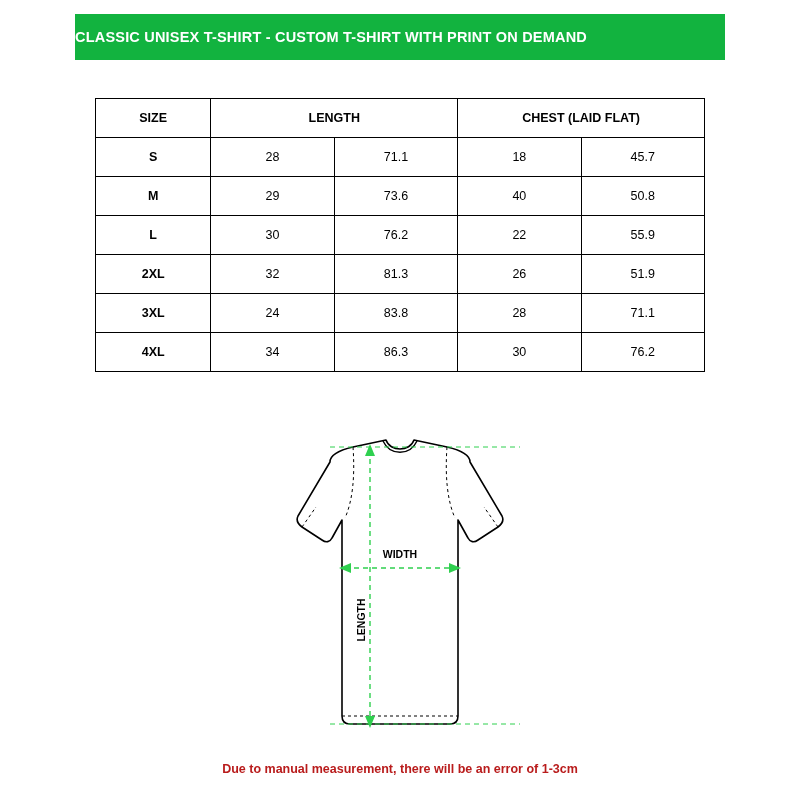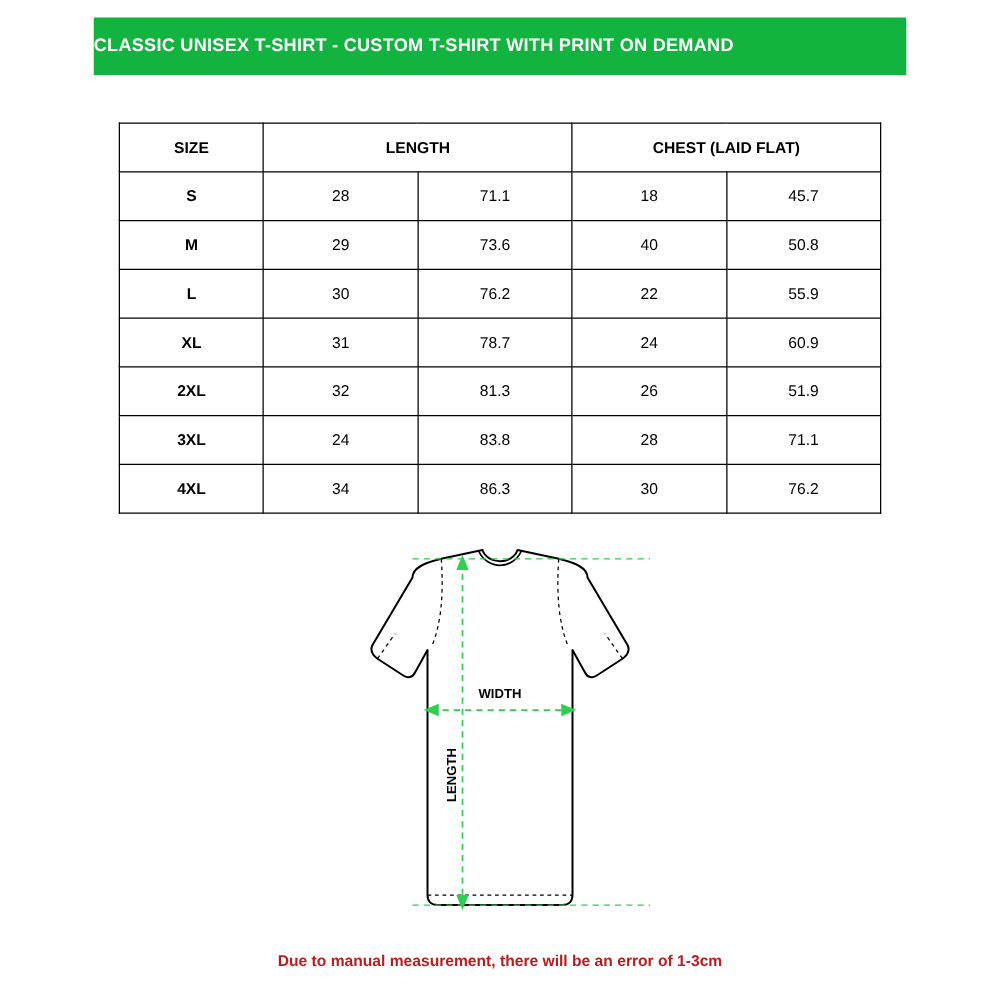--- a/index.html
+++ b/index.html
@@ -131,27 +131,20 @@
           <td>73.6</td>
           <td>40</td>
           <td>50.8</td>
         </tr>
         <tr>
           <td class="size-cell">L</td>
           <td>30</td>
           <td>76.2</td>
           <td>22</td>
           <td>55.9</td>
-        </tr>
-        <tr>
-          <td class="size-cell">XL</td>
-          <td>31</td>
-          <td>78.7</td>
-          <td>24</td>
-          <td>60.9</td>
         </tr>
         <tr>
           <td class="size-cell">2XL</td>
           <td>32</td>
           <td>81.3</td>
           <td>26</td>
           <td>51.9</td>
         </tr>
         <tr>
           <td class="size-cell">3XL</td>

